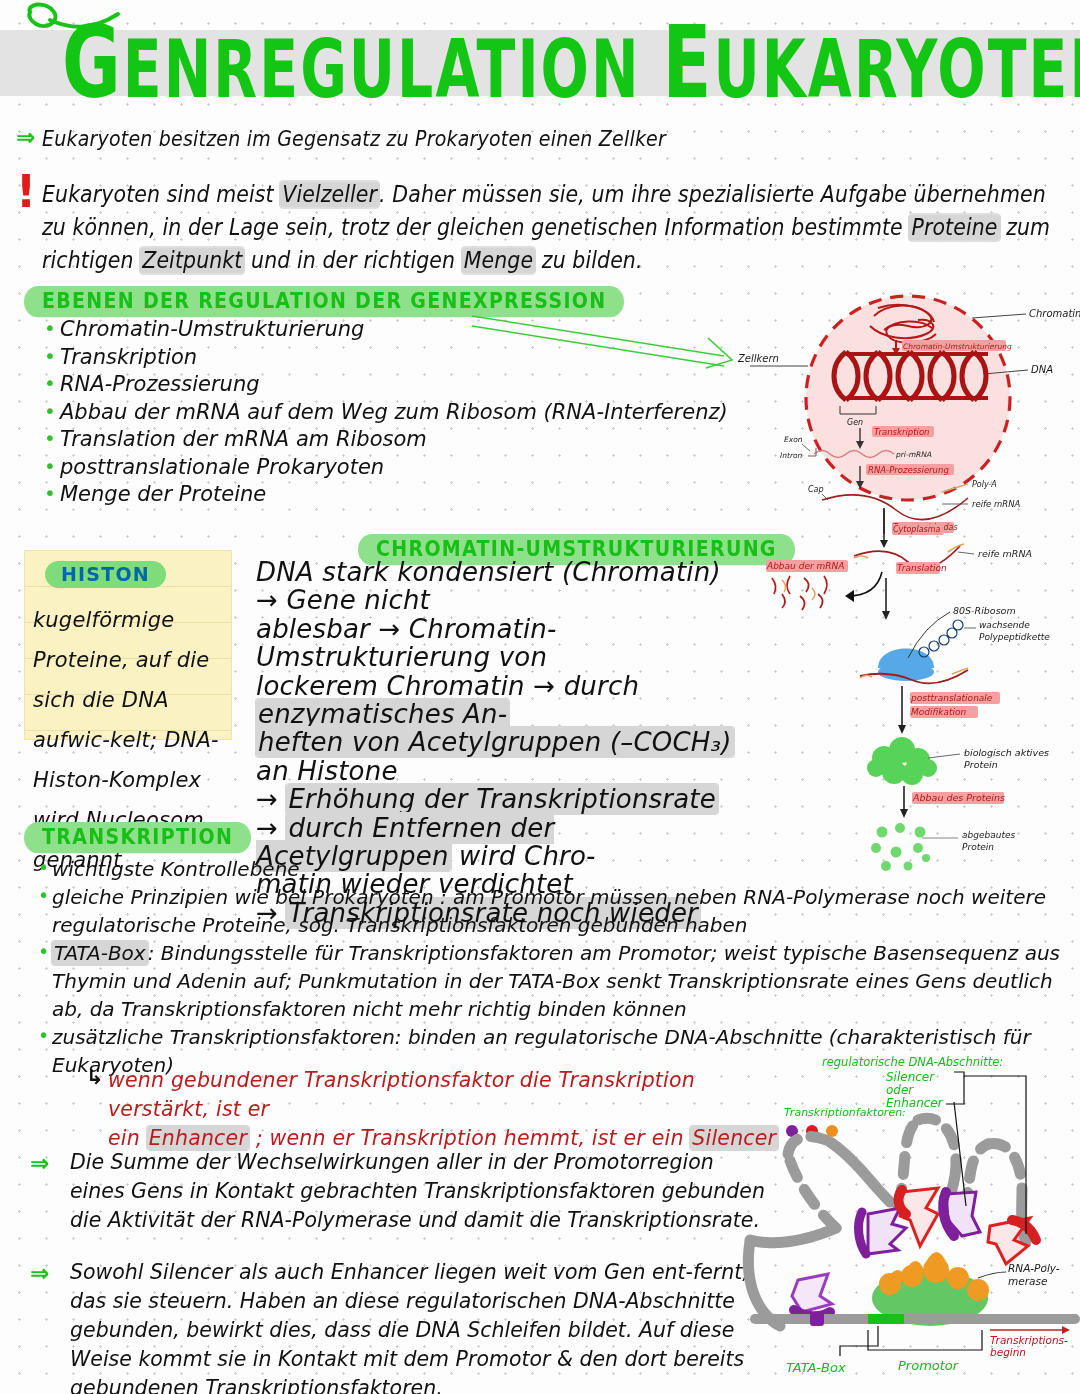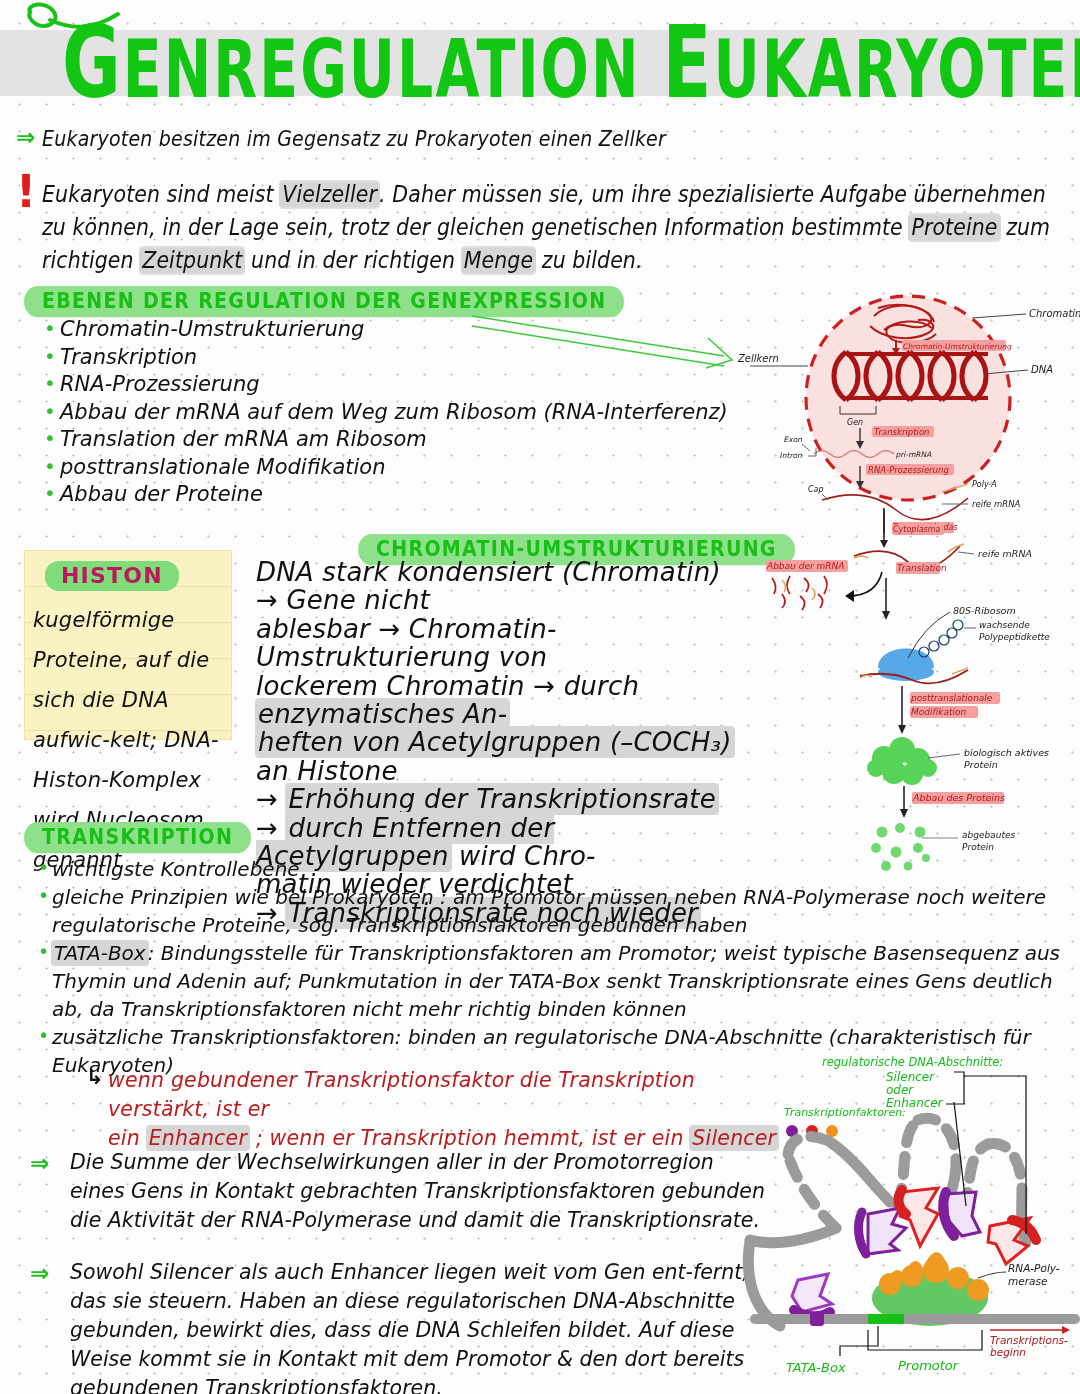--- a/index.html
+++ b/index.html
@@ -79,21 +79,21 @@
   #histon-note{
     position:absolute; left:24px; top:550px; width:208px; height:190px;
     background:#fbf2c4; border:1px solid #efe3a9;
     background-image:linear-gradient(to bottom, transparent 0 35px, #eadfa6 35px 36px, transparent 36px 71px,
                      #eadfa6 71px 72px, transparent 72px 107px, #eadfa6 107px 108px, transparent 108px 143px,
                      #eadfa6 143px 144px, transparent 144px 179px, #eadfa6 179px 180px, transparent 180px);
   }
   #histon-pill{
     position:absolute; left:45px; top:561px;
     background:#7fdc7b; border-radius:14px; padding:2px 16px 3px 16px;
-    color:#be185d; font-weight:bold; font-size:22px; letter-spacing:1.2px;
+    color:#0369a1; font-weight:bold; font-size:19px; letter-spacing:1.2px;
   }
   #histon-body{
     position:absolute; left:33px; top:600px; width:196px;
     font-size:21px; line-height:40px; color:#111; font-style:italic;
   }
 
   
   #chrom-body{
     position:absolute; left:256px; top:558px; width:490px;
     font-size:26px; line-height:28.4px; color:#111; font-style:italic;
@@ -139,22 +139,22 @@
   <div class="excl">!</div>
   <div id="lead-para" class="hw">Eukaryoten sind meist <span class="gh">Vielzeller</span>. Daher müssen sie, um ihre spezialisierte Aufgabe übernehmen zu können, in der Lage sein, trotz der gleichen genetischen Information bestimmte <span class="gh">Proteine</span> zum richtigen <span class="gh">Zeitpunkt</span> und in der richtigen <span class="gh">Menge</span> zu bilden.</div>
 
   <div class="pill" style="left:24px; top:286px;">EBENEN DER REGULATION DER GENEXPRESSION</div>
   <ul class="blist" style="left:44px; top:316px;">
       <li>Chromatin-Umstrukturierung</li>
       <li>Transkription</li>
       <li>RNA-Prozessierung</li>
       <li>Abbau der mRNA auf dem Weg zum Ribosom  (RNA-Interferenz)</li>
       <li>Translation der mRNA  am Ribosom</li>
-      <li>posttranslationale Modifikation</li>
-      <li>Abbau der Proteine</li>
+      <li>posttranslationale Prokaryoten</li>
+      <li>Menge der Proteine</li>
     </ul>
 
   <svg class="diag" style="left:470px; top:312px;" width="270" height="62">
     <path d="M2 4 L254 44" stroke="#3dcb3d" stroke-width="1.6" fill="none"></path>
     <path d="M2 14 L254 54" stroke="#3dcb3d" stroke-width="1.6" fill="none"></path>
     <path d="M238 26 L262 48 L236 56" stroke="#3dcb3d" stroke-width="1.6" fill="none"></path>
   </svg>
 
   <div id="histon-note"></div>
   <div id="histon-pill">HISTON</div>

